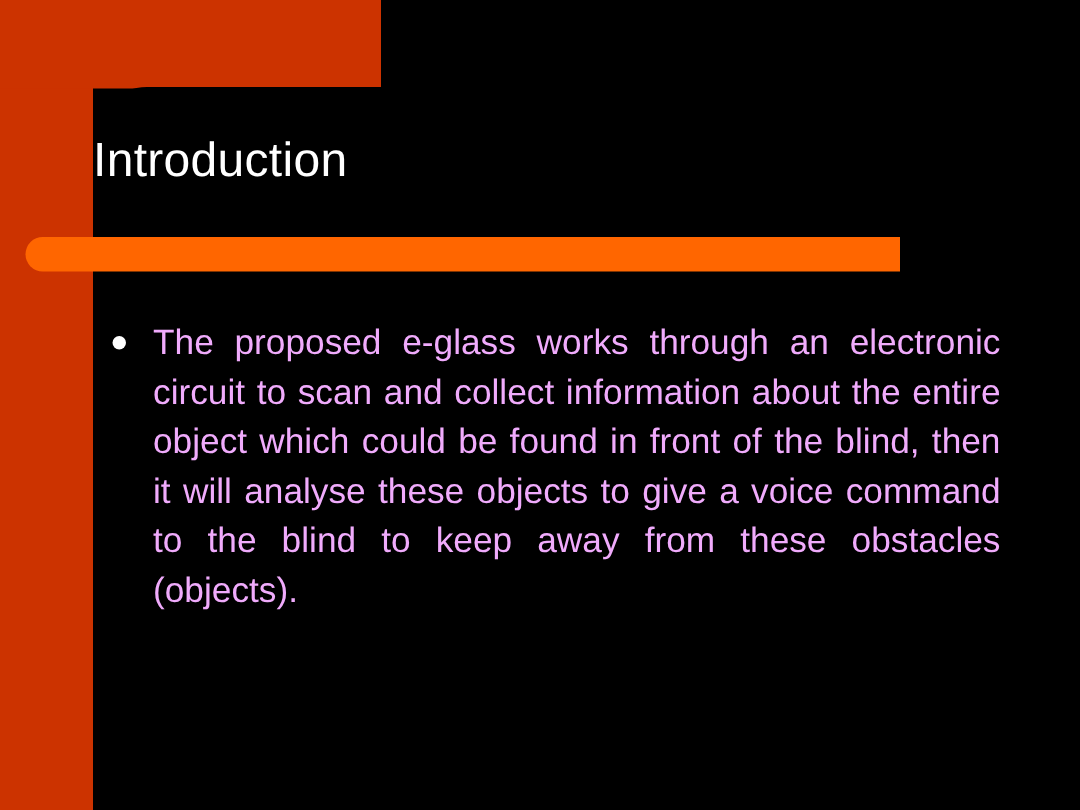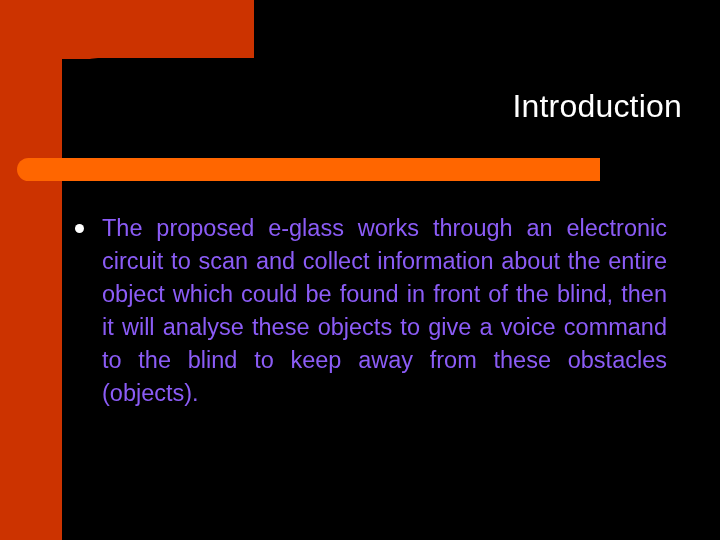--- a/index.html
+++ b/index.html
@@ -45,21 +45,21 @@
     background: #000000;
     border-top-left-radius: 36px;
   }
 
   
   .title {
     position: absolute;
     left: 62px;
     top: 86px;
     width: 620px;
-    text-align: right;
+    text-align: left;
     color: #ffffff;
     font-size: 32px;
     line-height: 40px;
     letter-spacing: 0.2px;
     white-space: nowrap;
   }
 
   
   .orange-rule {
     position: absolute;
@@ -86,21 +86,21 @@
   .bullet-mark {
     position: absolute;
     left: 0;
     top: 12px;
     width: 9px;
     height: 9px;
     border-radius: 50%;
     background: #ffffff;
   }
   .bullet-text {
-    color: #8b5cf6;
+    color: #f0abfc;
     font-size: 23.5px;
     line-height: 33px;
     text-align: justify;
     text-justify: inter-word;
     margin: 0;
   }
   
   .bullet-text:after {
     content: "";
     display: inline-block;

